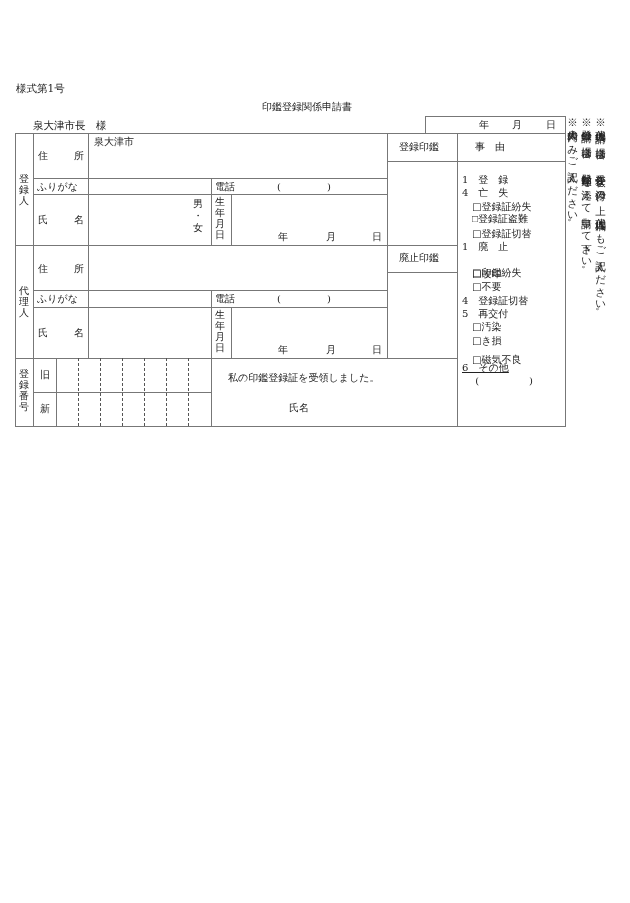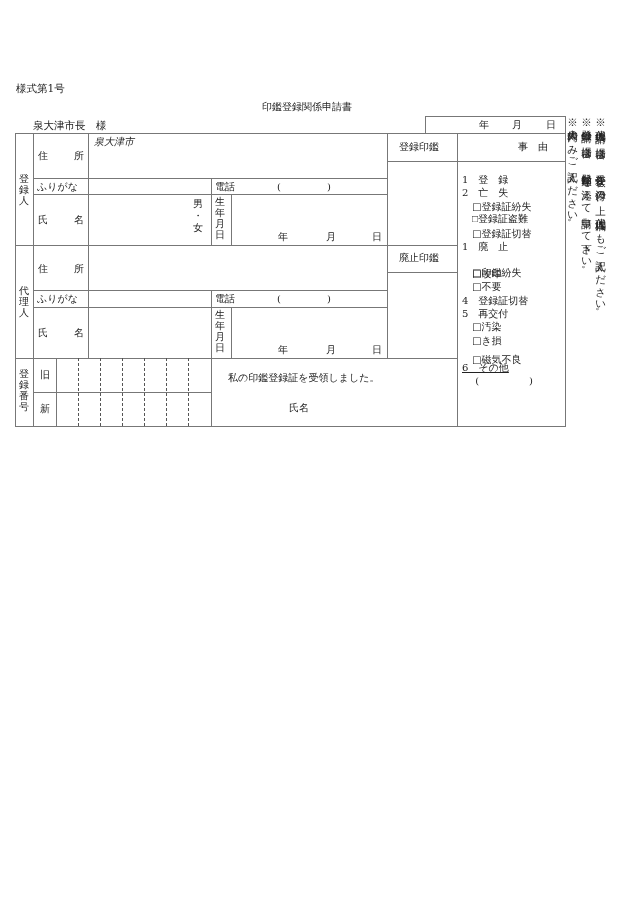--- a/index.html
+++ b/index.html
@@ -65,21 +65,21 @@
   <div class="dl" style="left:122px;top:358px;height:68px;"></div>
   <div class="dl" style="left:144px;top:358px;height:68px;"></div>
   <div class="dl" style="left:166px;top:358px;height:68px;"></div>
   <div class="dl" style="left:188px;top:358px;height:68px;"></div>
 </div>
 
 <div>
   <div class="vert" style="left:18px;top:173px;">登録人</div>
   <div class="t" style="left:38px;top:150px;">住</div>
   <div class="t" style="left:74px;top:150px;">所</div>
-  <div class="t" style="left:94px;top:136px;font-style:italic;">泉大津市</div>
+  <div class="t" style="left:94px;top:136px;">泉大津市</div>
   <div class="t" style="left:37px;top:181px;">ふりがな</div>
   <div class="abs" style="left:89px;top:179px;width:121px;height:14px;"></div>
   <div class="t" style="left:215px;top:181px;">電話</div>
   <div class="t" style="left:277px;top:181px;">(</div>
   <div class="t" style="left:327px;top:181px;">)</div>
   <div class="abs" style="left:240px;top:179px;width:146px;height:14px;"></div>
   <div class="t" style="left:38px;top:214px;">氏</div>
   <div class="t" style="left:74px;top:214px;">名</div>
   <div class="abs" style="left:89px;top:195px;width:100px;height:49px;"></div>
   <div class="t" style="left:193px;top:198px;">男</div>
@@ -114,23 +114,23 @@
 </div>
 
 <div>
   <div class="t" style="left:399px;top:141px;">登録印鑑</div>
   <div class="abs" style="left:388px;top:162px;width:68px;height:110px;"></div>
   <div class="t" style="left:399px;top:252px;">廃止印鑑</div>
   <div class="abs" style="left:388px;top:273px;width:68px;height:84px;"></div>
 </div>
 
 <div>
-  <div class="t" style="left:518px;top:141px;">事　由</div>
+  <div class="t" style="left:475px;top:141px;">事　由</div>
   <div class="reason" style="top:173px;">1　登　録</div>
-  <div class="reason" style="top:186.4px;">2　亡　失</div>
+  <div class="reason" style="top:186.4px;">4　亡　失</div>
   <div class="reason" style="top:199.8px;">　□登録証紛失</div>
   <div class="reason" style="top:213.2px;font-family:Liberation Mono, monospace;">　□登録証盗難</div>
   <div class="reason" style="top:226.6px;">　□登録証切替</div>
   <div class="reason" style="top:240px;">1　廃　止</div>
   <div class="reason" style="top:266px;">　□印鑑紛失</div>
   <div class="reason" style="top:266.8px;">　□改印</div>
   <div class="reason" style="top:280.2px;">　□不要</div>
   <div class="reason" style="top:293.6px;">4　登録証切替</div>
   <div class="reason" style="top:307px;">5　再交付</div>
   <div class="reason" style="top:320.4px;">　□汚染</div>

